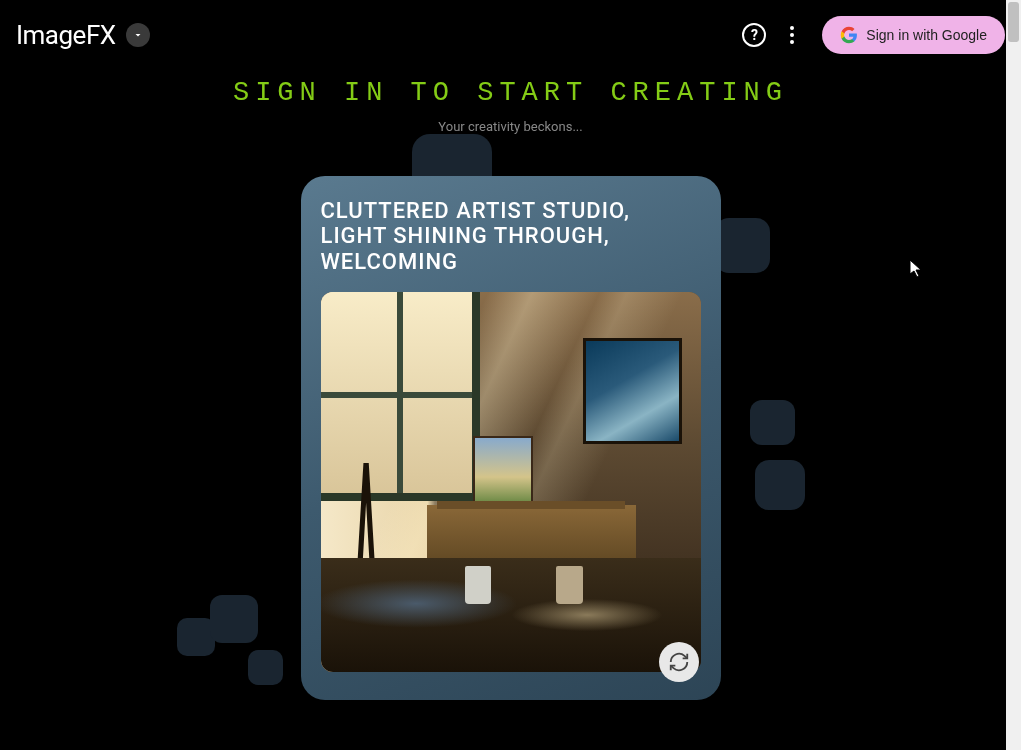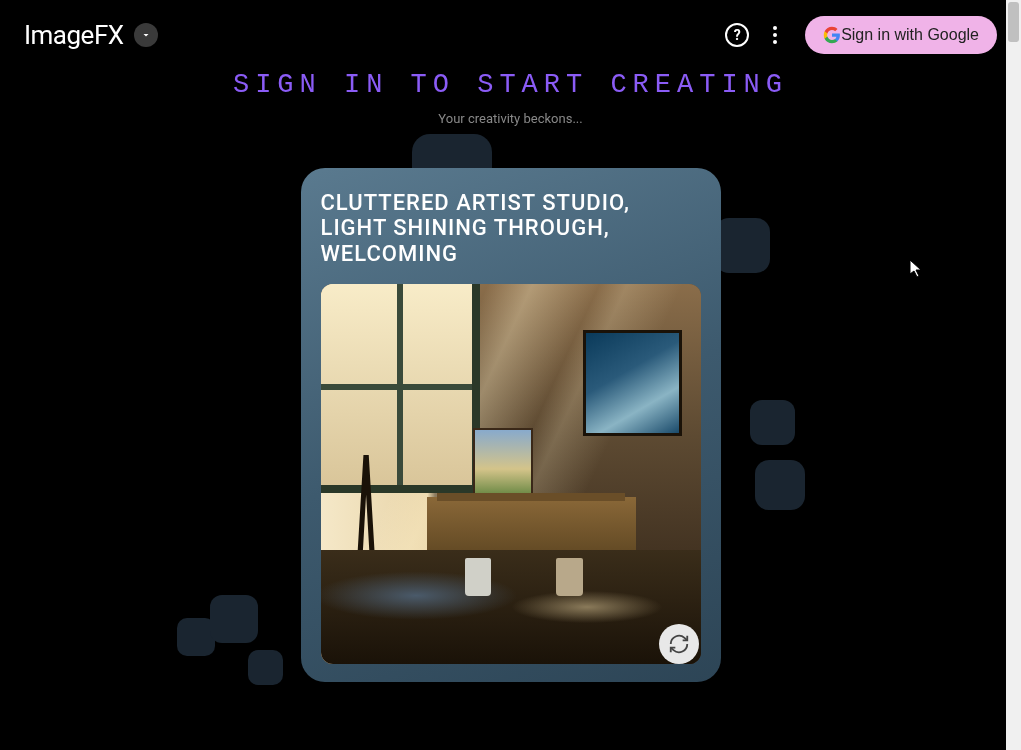--- a/index.html
+++ b/index.html
@@ -24,21 +24,21 @@
   right: 2px;
   top: 2px;
   width: 11px;
   height: 40px;
   background: #c0c0c0;
   border-radius: 3px;
 }
 .header {
   display: flex;
   align-items: center;
-  padding: 16px 24px;
+  padding: 16px 16px;
   position: relative;
   z-index: 10;
 }
 .logo {
   color: #fff;
   font-size: 26px;
   font-weight: 400;
   letter-spacing: -0.5px;
 }
 .logo-dropdown {
@@ -80,38 +80,39 @@
   height: 4px;
   background: #fff;
   border-radius: 50%;
 }
 .signin-btn {
   background: #f0b3e8;
   border: none;
   border-radius: 20px;
   padding: 10px 18px;
   display: flex;
-  align-items: flex-start;
-  gap: 0;
-  font-size: 16px;
+  align-items: center;
+  gap: 8px;
+  font-size: 14px;
   font-weight: 500;
   color: #222;
   cursor: pointer;
 }
 .google-g {
   width: 18px;
   height: 18px;
 }
 .hero-title {
   text-align: center;
-  color: #8b5cf6;
+  color: #84cc16;
   font-family: 'Courier New', monospace;
   font-size: 27px;
   letter-spacing: 6px;
   font-weight: 400;
+  margin-top: 8px;
   line-height: 1.15;
 }
 .hero-sub {
   text-align: center;
   color: #888;
   font-size: 13px;
   margin-top: 10px;
 }
 .bg-shapes {
   position: absolute;
@@ -130,21 +131,21 @@
 .s5 { width: 38px; height: 38px; left: 177px; top: 618px; border-radius: 10px; }
 .s6 { width: 48px; height: 48px; left: 210px; top: 595px; border-radius: 12px; }
 .s7 { width: 35px; height: 35px; left: 248px; top: 650px; border-radius: 10px; }
 .card {
   position: relative;
   z-index: 5;
   width: 420px;
   margin: 42px auto 0;
   background: linear-gradient(160deg, #5a7a8f 0%, #3d5a6e 50%, #2d4556 100%);
   border-radius: 24px;
-  padding: 22px 20px 18px;
+  padding: 22px 20px 28px;
 }
 .card-title {
   color: #fff;
   font-size: 22px;
   font-weight: 500;
   letter-spacing: 1px;
   line-height: 1.15;
   margin-bottom: 18px;
 }
 .card-image {

